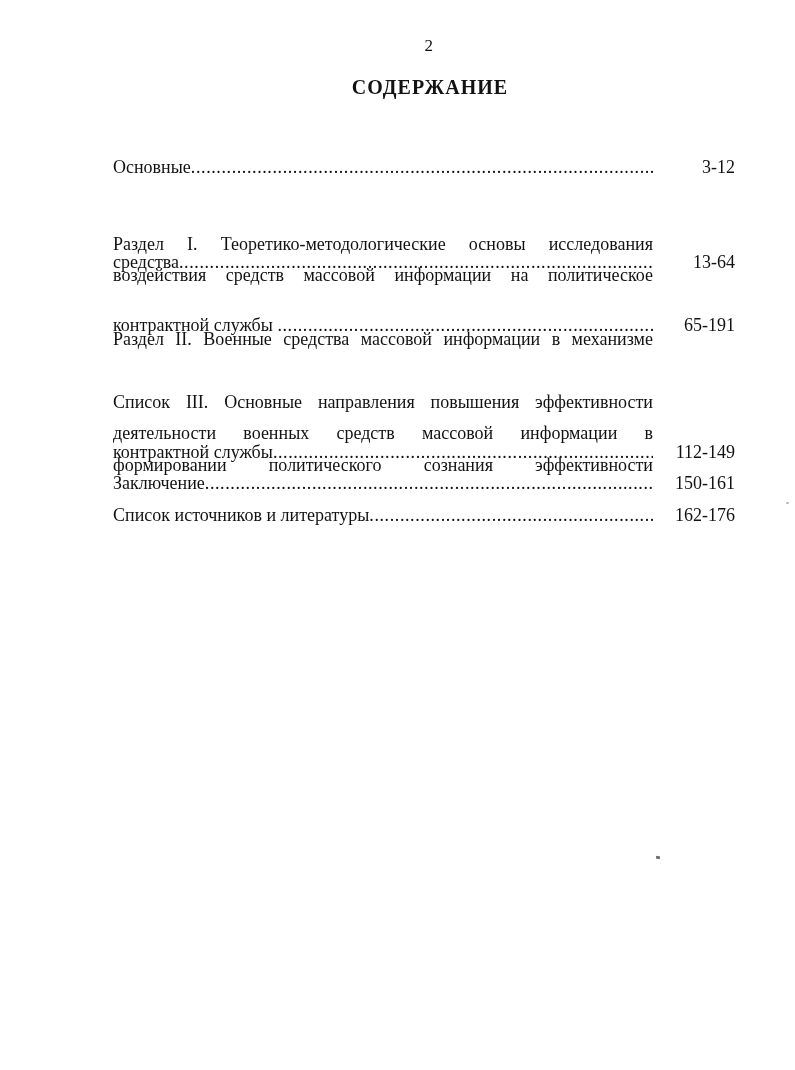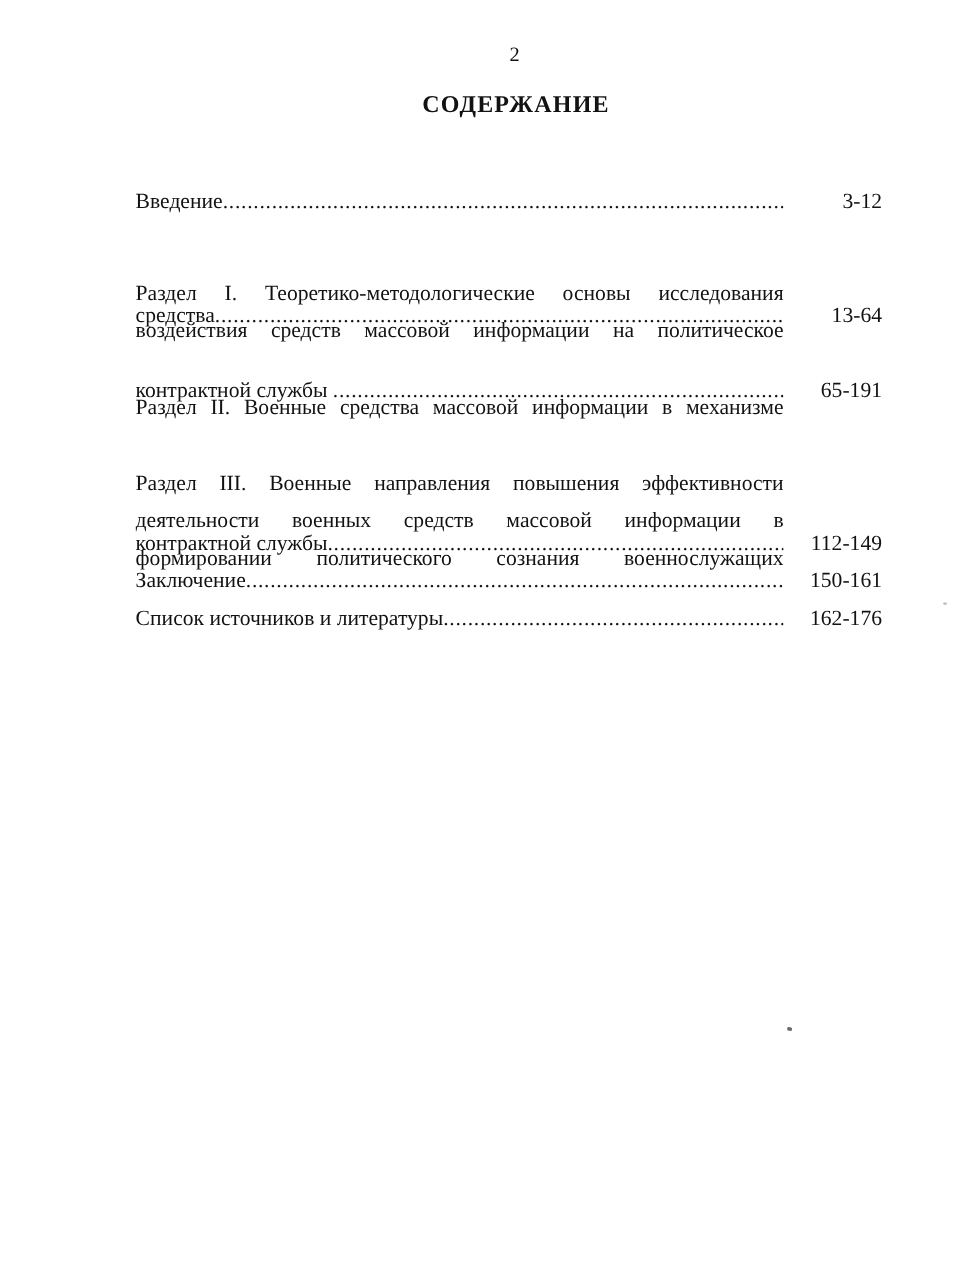--- a/index.html
+++ b/index.html
@@ -117,21 +117,21 @@
 <div class="page-wrap">
 
   <div class="page-number">2</div>
 
   <div class="doc-title">СОДЕРЖАНИЕ</div>
 
   <div class="toc">
 
     <div class="row">
       <div class="main flex">
-        <span class="text">Введение</span>
+        <span class="text">Основные</span>
         <span class="dots">......................................................................................................................................................................</span>
       </div>
       <div class="pages">3-12</div>
     </div>
 
     <div class="row">
       <div class="main justify">Раздел I. Теоретико-методологические основы исследования</div>
       <div class="pages"></div>
     </div>
 
@@ -156,31 +156,31 @@
 
     <div class="row">
       <div class="main flex">
         <span class="text">контрактной службы </span>
         <span class="dots">.....................................................................................................................................................................</span>
       </div>
       <div class="pages">65-191</div>
     </div>
 
     <div class="row">
-      <div class="main justify">Раздел III. Военные направления повышения эффективности</div>
+      <div class="main justify">Список III. Основные направления повышения эффективности</div>
       <div class="pages"></div>
     </div>
 
     <div class="row">
       <div class="main justify">деятельности военных средств массовой информации в</div>
       <div class="pages"></div>
     </div>
 
     <div class="row">
-      <div class="main justify">формировании политического сознания военнослужащих</div>
+      <div class="main justify">формировании политического сознания эффективности</div>
       <div class="pages"></div>
     </div>
 
     <div class="row">
       <div class="main flex">
         <span class="text">контрактной службы</span>
         <span class="dots">......................................................................................................................................................................</span>
       </div>
       <div class="pages">112-149</div>
     </div>

